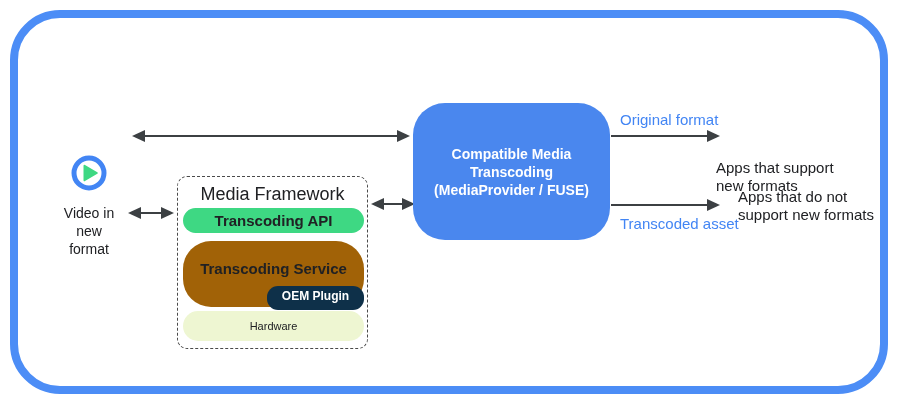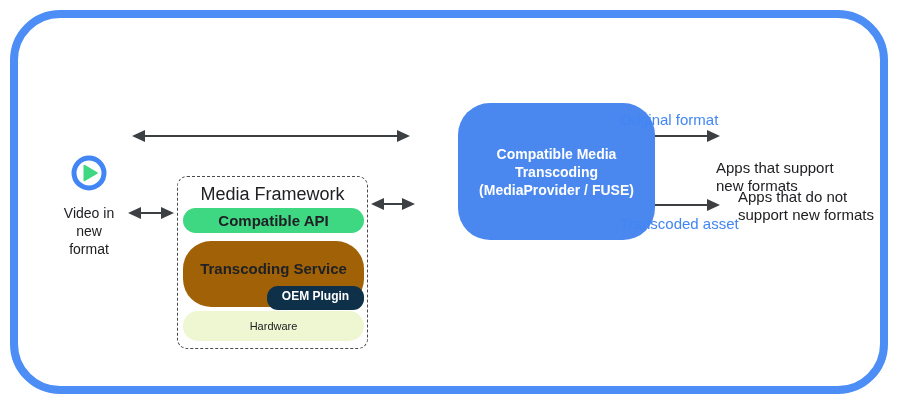--- a/index.html
+++ b/index.html
@@ -67,21 +67,21 @@
     left: 183px; top: 311px; width: 181px; height: 30px;
     background: #eef6d2; border-radius: 15px;
     font-size: 11px; line-height: 30px;
   }
 
   
   .transcoder-box {
     position: absolute; left: 413px; top: 103px; width: 197px; height: 137px;
     background: #4a87ee; border-radius: 32px;
     display: flex; flex-direction: column; align-items: center; justify-content: center;
-    color: #ffffff; font-weight: bold; font-size: 14px; line-height: 18px; text-align: center; margin-left: 45px;
+    color: #ffffff; font-weight: bold; font-size: 14px; line-height: 18px; text-align: center;
   }
   .transcoder-box .t-title { display: block; width: 150px; }
 
   
   .asset-label { position: absolute; color: #4285f4; font-size: 15px; }
   .label-original   { left: 620px; top: 111px; }
   .label-transcoded { left: 620px; top: 215px; }
   .target-text { position: absolute; font-size: 15px; line-height: 18px; }
   .target-original   { left: 716px; top: 121px; width: 145px; margin-top: 38px; }
   .target-transcoded { left: 738px; top: 188px; width: 155px; }
@@ -120,21 +120,21 @@
     <span class="line"></span>
       <span class="head head-r"></span>
   </div>
   <div class="arrow single" style="left:611px; top:199px; width:109px;">
     <span class="line"></span>
       <span class="head head-r"></span>
   </div>
 
   <div class="framework-box"></div>
   <div class="framework-title">Media Framework</div>
-  <div class="pill pill-api">Compatible API</div>
+  <div class="pill pill-api">Transcoding API</div>
   <div class="pill pill-service">
     <span>Transcoding Service</span>
   </div>
   <div class="pill pill-oem">OEM Plugin</div>
   <div class="pill pill-hardware">Hardware</div>
 
   <div class="transcoder-box">
     <span class="t-title">Compatible Media Transcoding</span>
     <span class="t-sub">(MediaProvider / FUSE)</span>
   </div>

